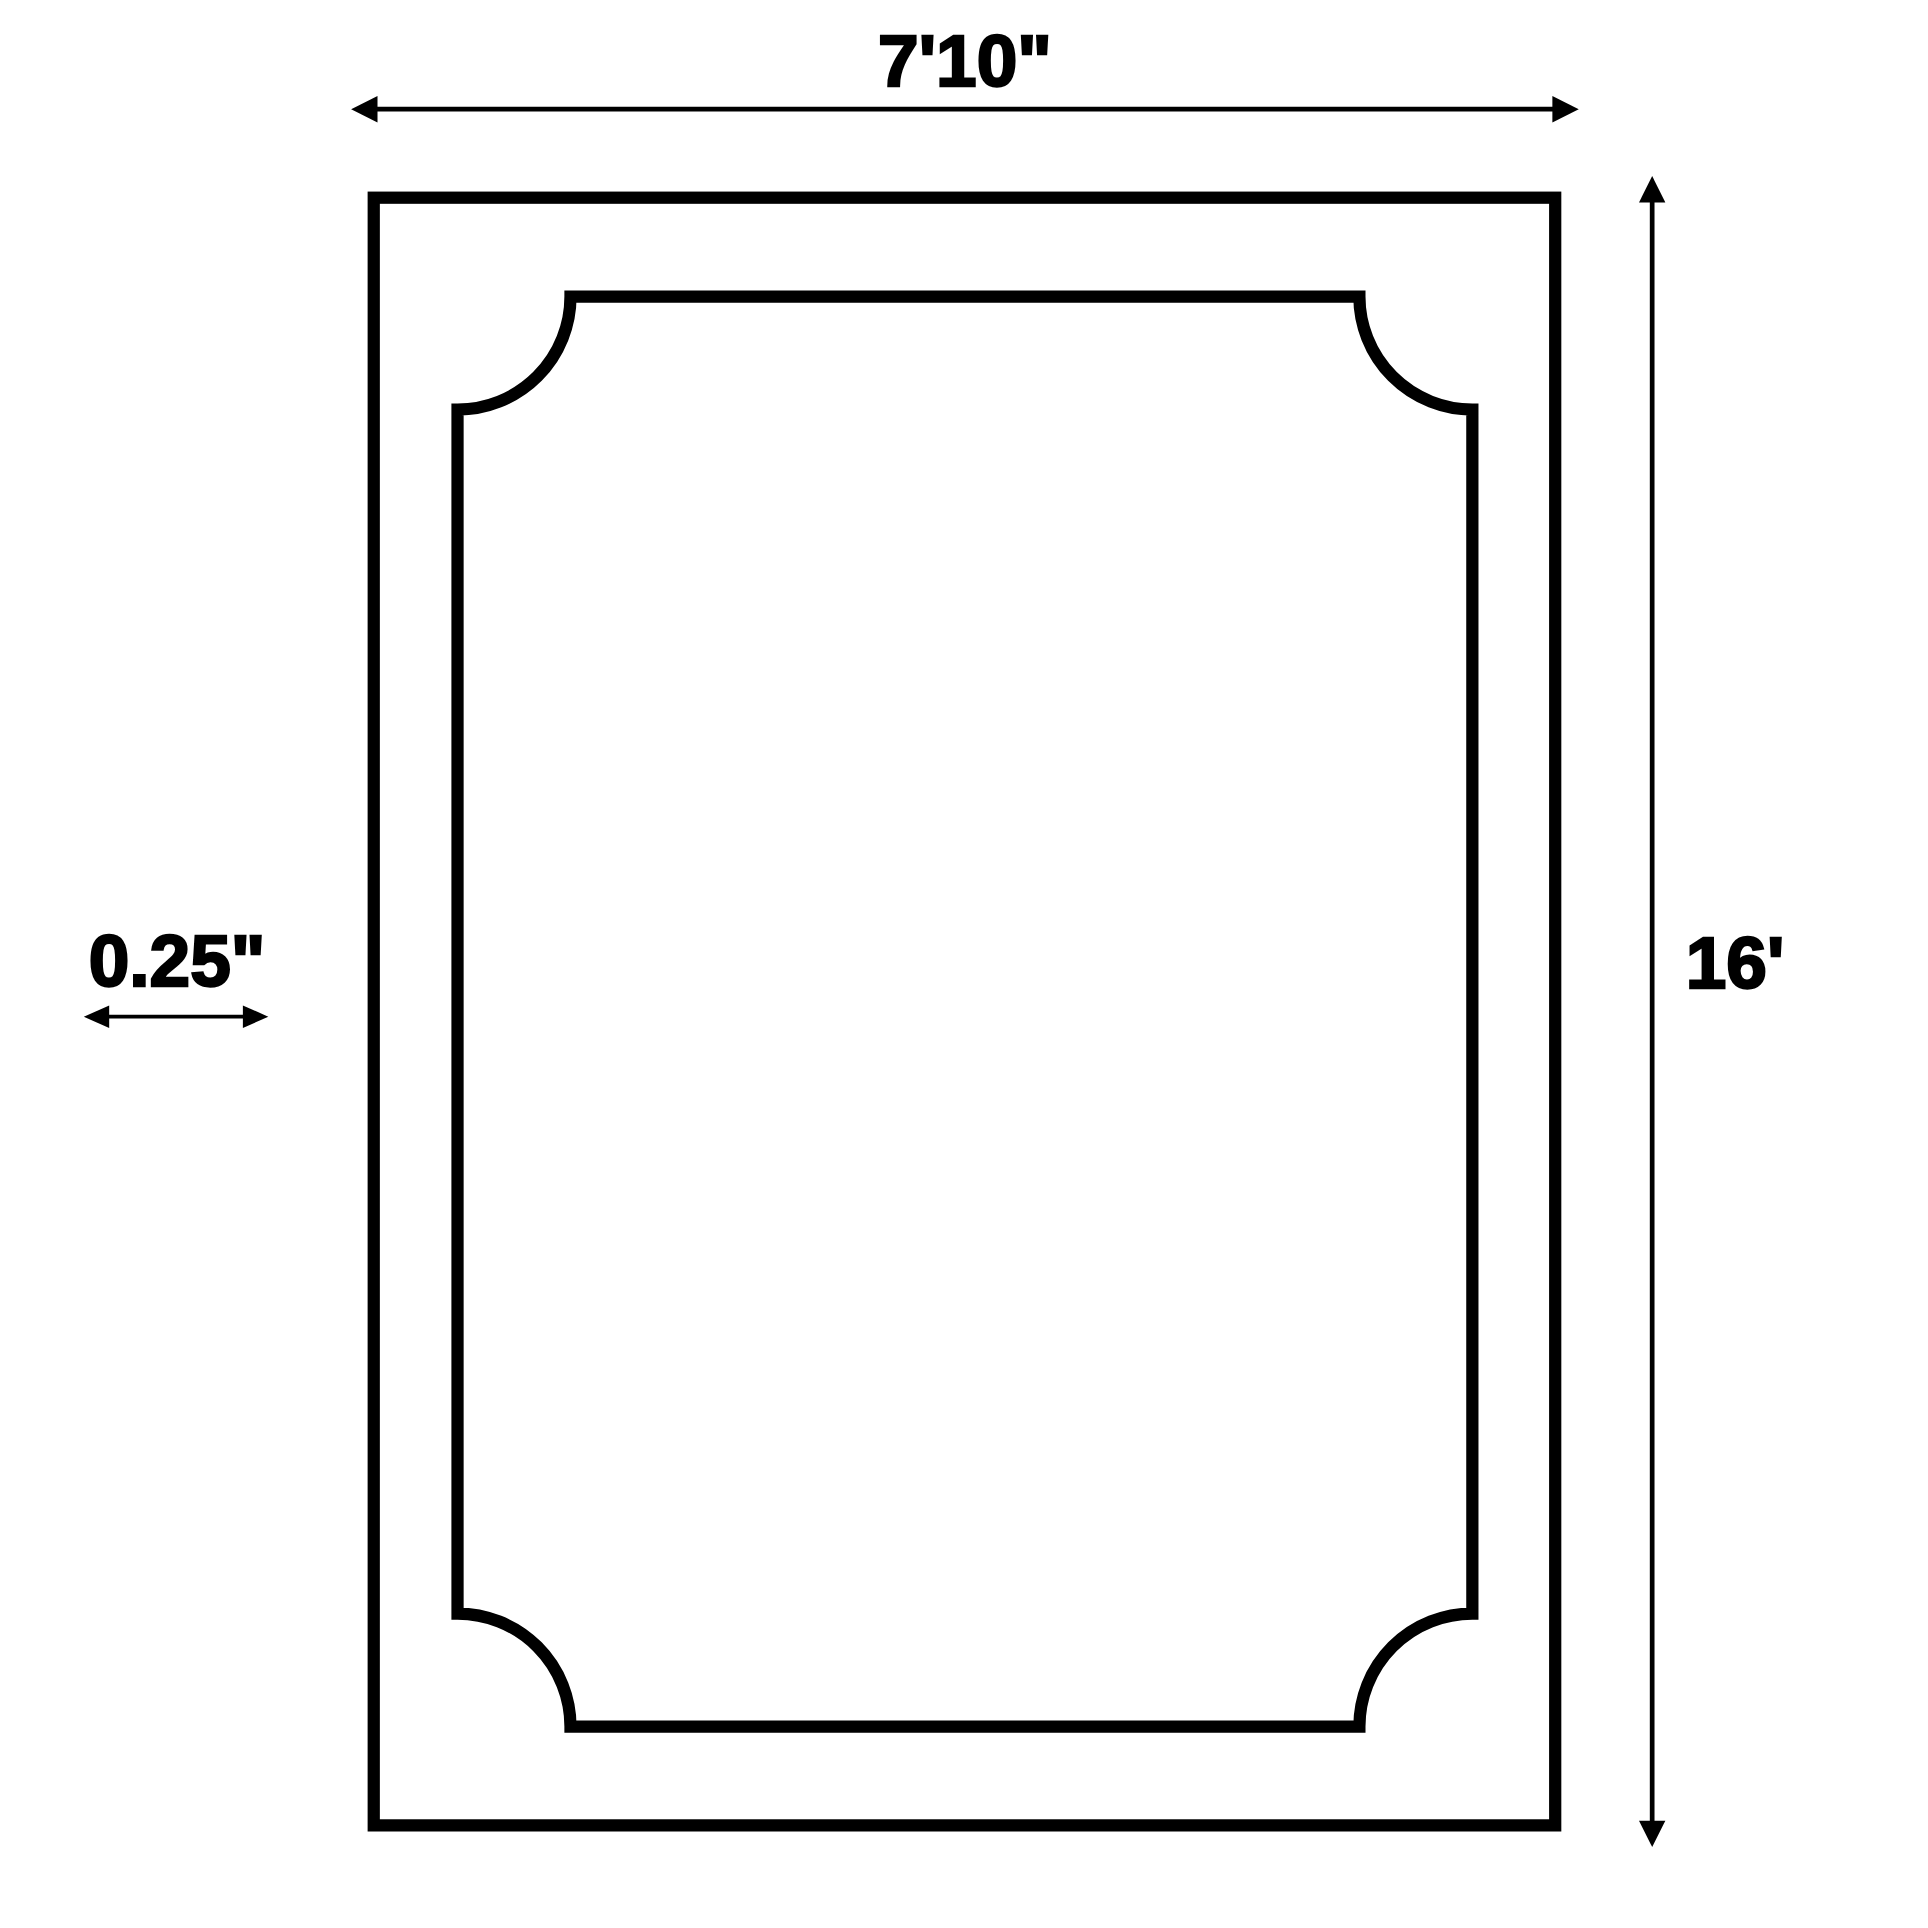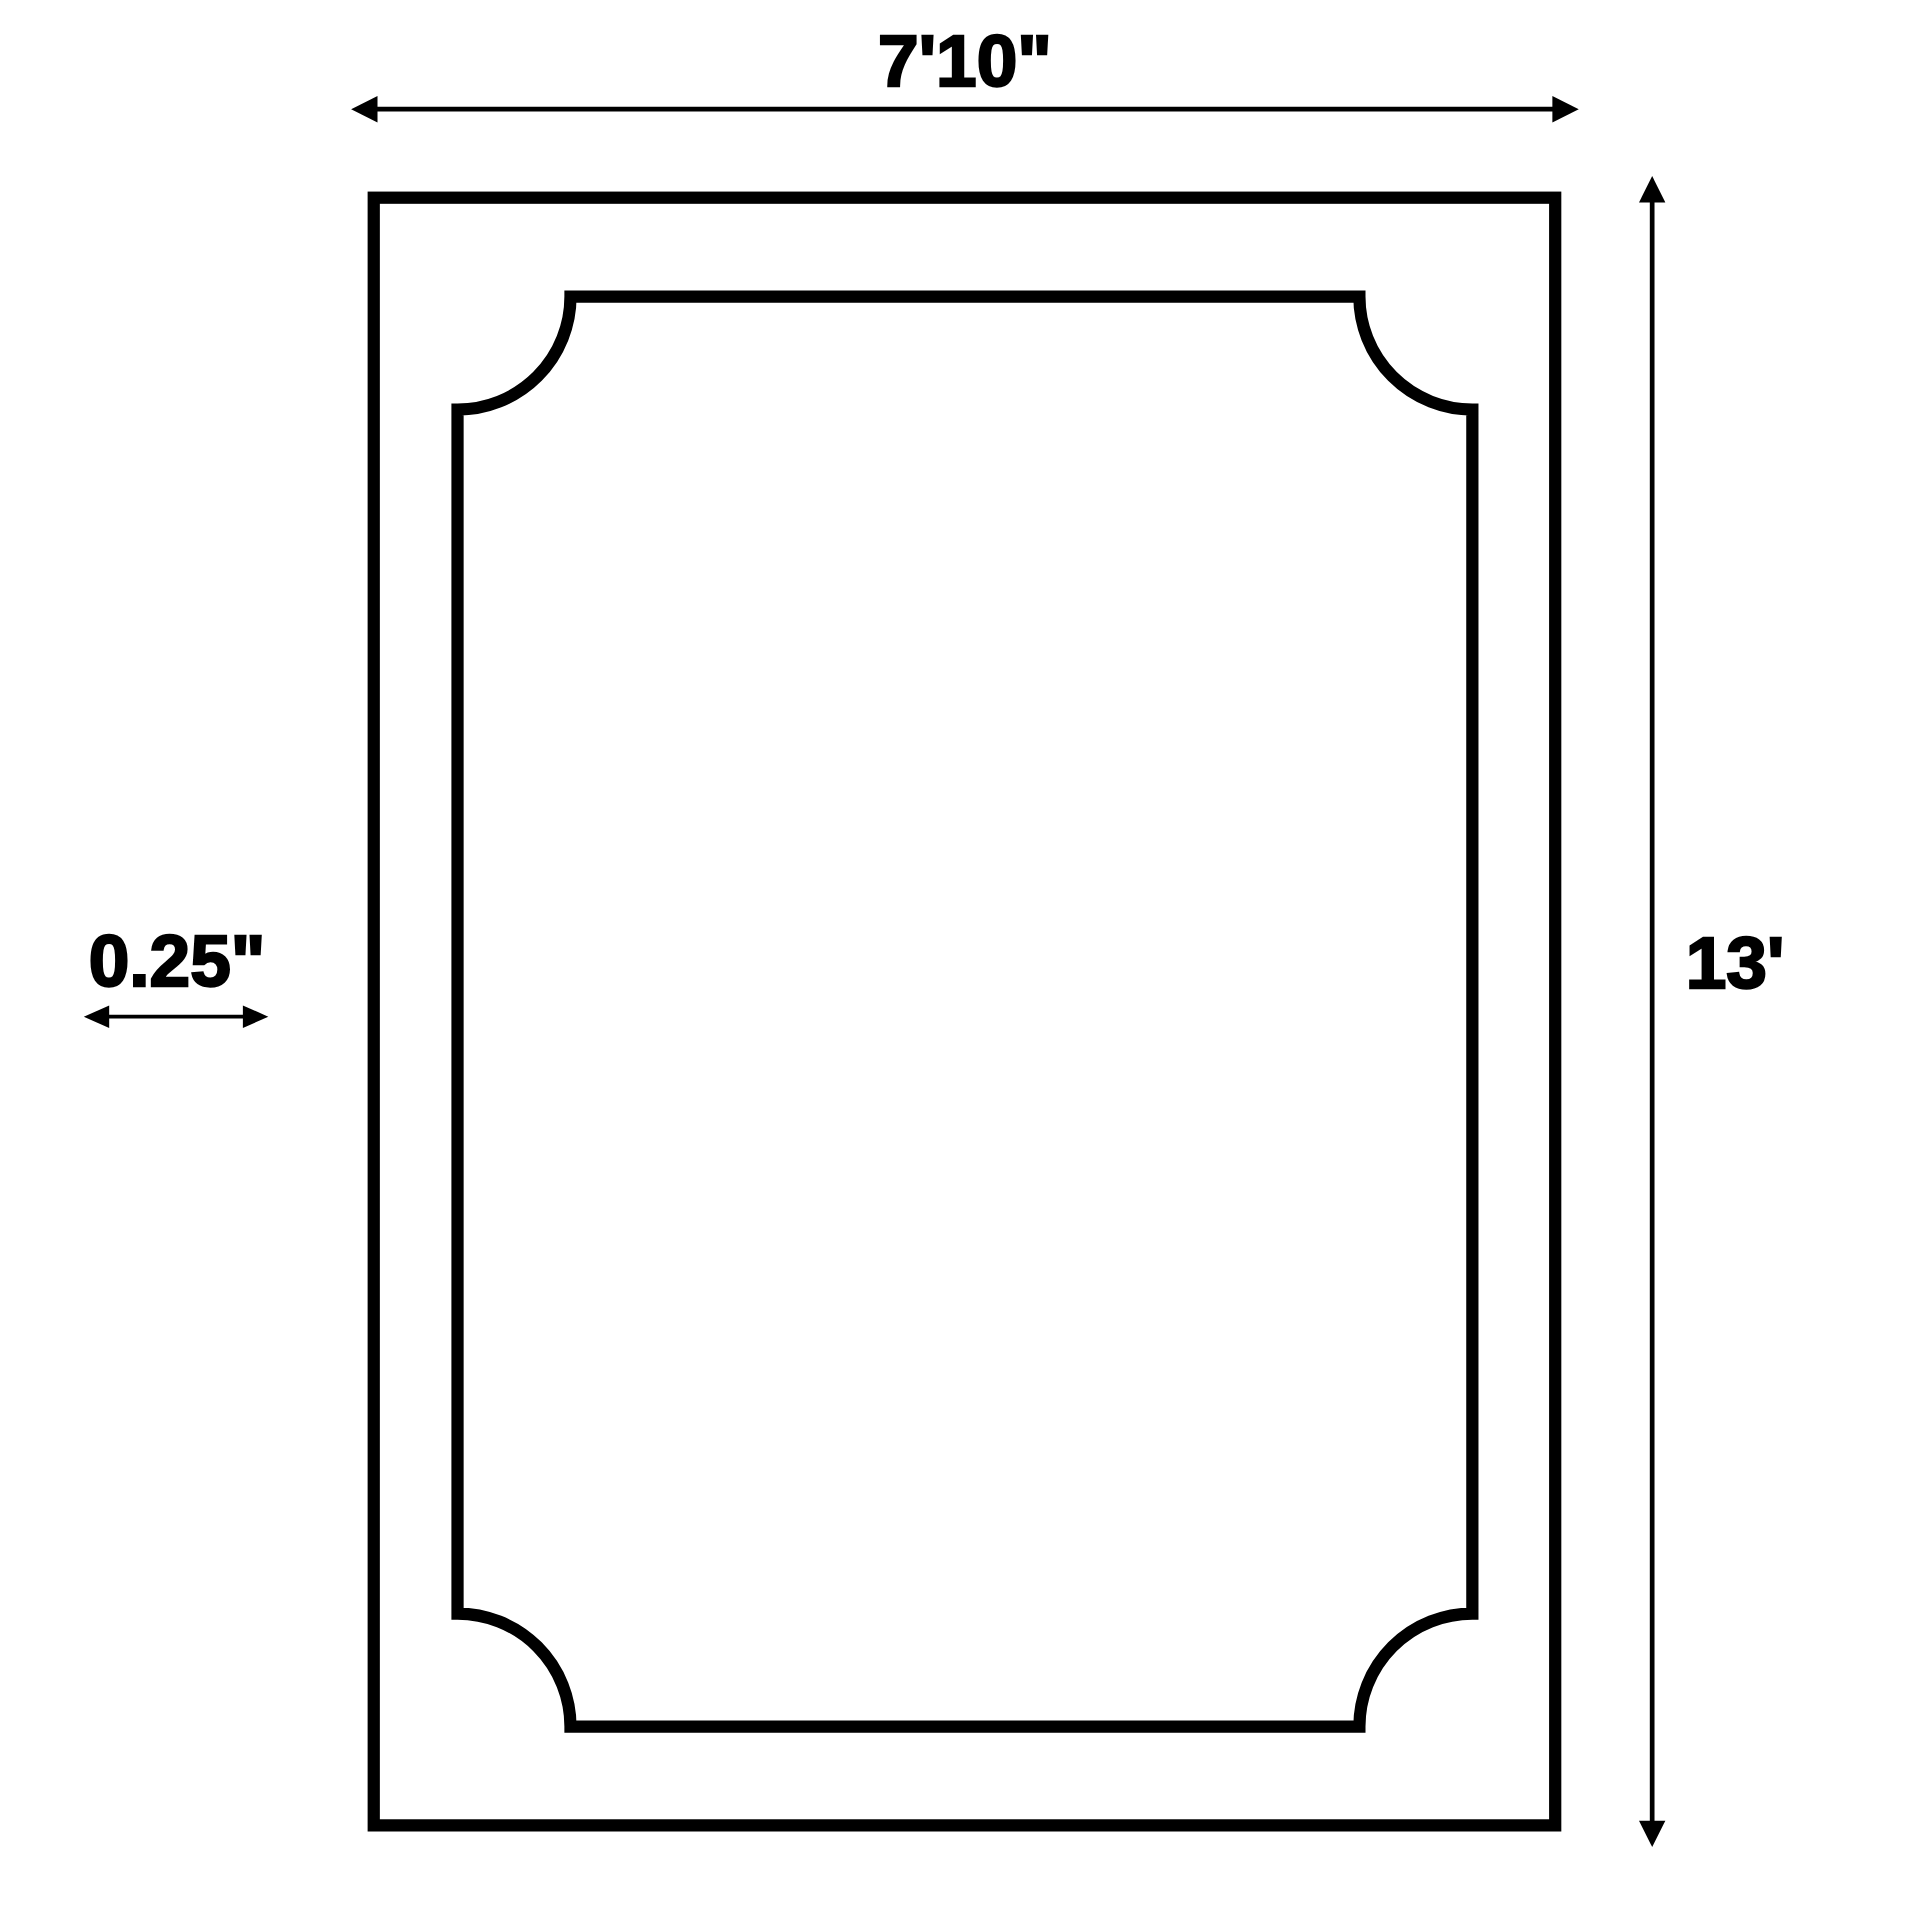--- a/index.html
+++ b/index.html
@@ -71,18 +71,18 @@
 
     <g>
       <line x1="111" y1="1080" x2="263" y2="1080" stroke="#000000" stroke-width="4"></line>
       <polygon points="89,1080 116,1068 116,1092" fill="#000000"></polygon>
       <polygon points="285,1080 258,1068 258,1092" fill="#000000"></polygon>
     </g>
   </svg>
 
   <div class="dim-label width-label">7'10"</div>
 
-  <div class="dim-label height-label">13'</div>
+  <div class="dim-label height-label">16'</div>
 
   <div class="dim-label thickness-label">0.25"</div>
 
 </div>
 
 
 </body></html>

